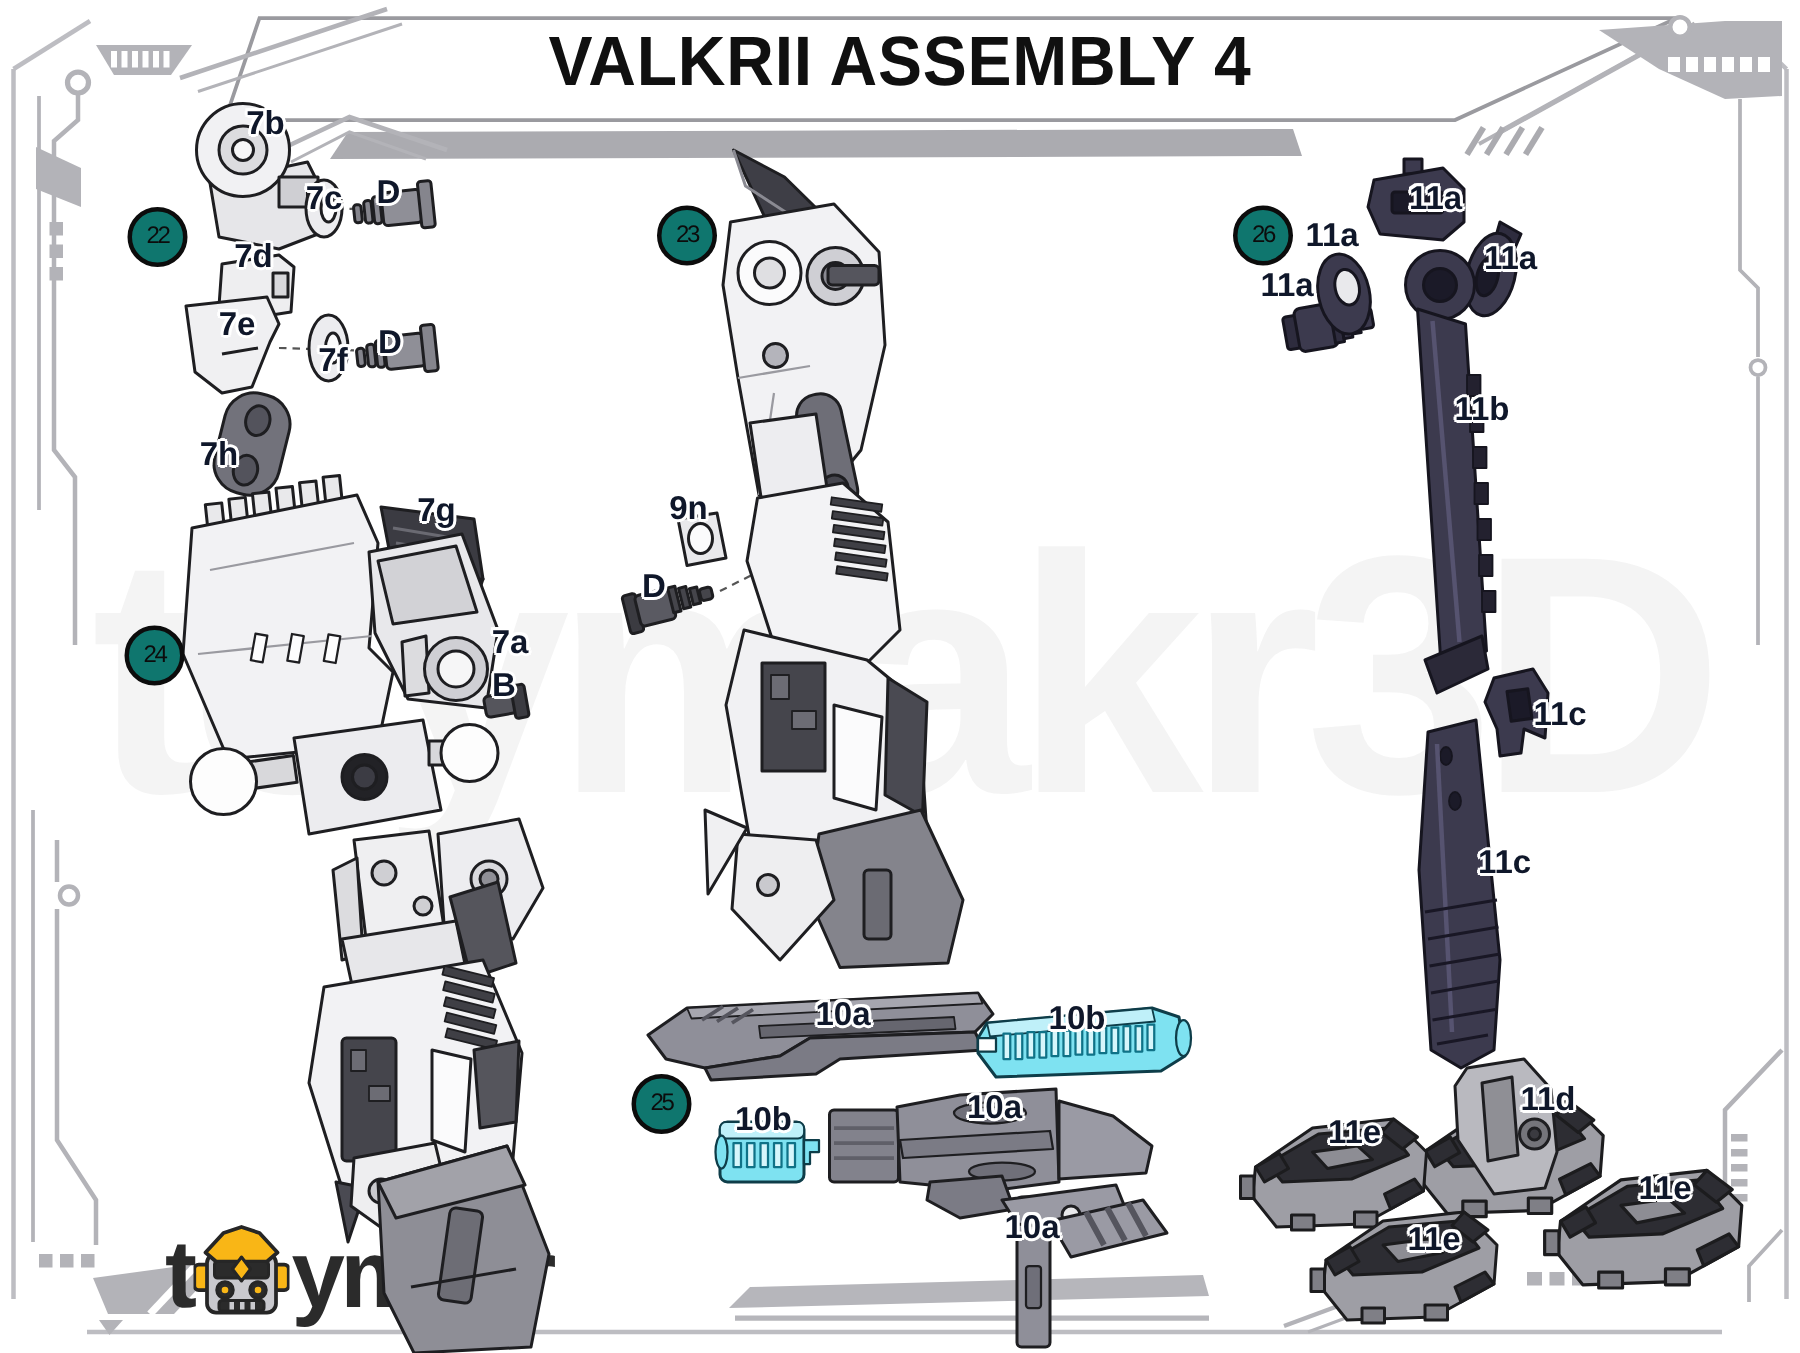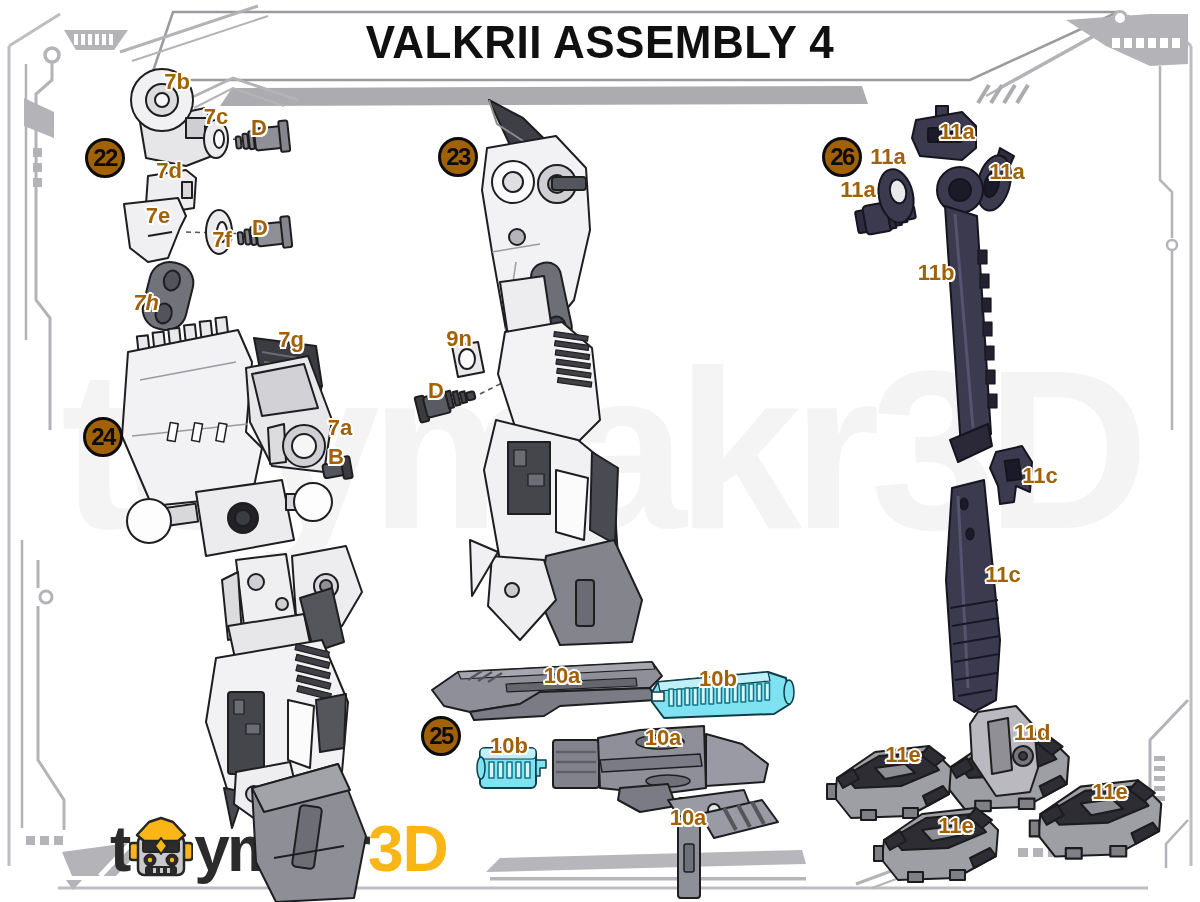--- a/index.html
+++ b/index.html
@@ -10,26 +10,26 @@
         white-space:nowrap;pointer-events:none;}
   .layer{position:absolute;inset:0;width:1200px;height:902px;}
   .title{position:absolute;top:17px;left:0;width:1200px;text-align:center;
         font-weight:bold;font-size:44px;letter-spacing:0.5px;color:#101010;
         transform:scaleY(1.06);}
   .logo{position:absolute;left:110px;top:816px;display:flex;align-items:center;
         font-weight:bold;font-size:64px;letter-spacing:-3px;color:#2b2b2b;line-height:1;}
   .logo .accent{color:#f9b616;letter-spacing:-1px;}
   .logo svg{margin:0 1px 4px 1px;}
   .step-circle{position:absolute;width:40px;height:40px;box-sizing:border-box;
-        border:3.5px solid #0c0c0c;border-radius:50%;background:#a16207;
+        border:3.5px solid #0c0c0c;border-radius:50%;background:#0f766e;
         display:flex;align-items:center;justify-content:center;
-        font-weight:bold;font-size:24px;letter-spacing:-1.5px;color:#0c0c0c;
+        font-weight:normal;font-size:16px;letter-spacing:-1.5px;color:#0c0c0c;
         transform:translate(-50%,-50%);}
   .part-label{position:absolute;transform:translate(-50%,-50%);
-        font-weight:bold;font-size:22px;color:#a16207;white-space:nowrap;
+        font-weight:bold;font-size:22px;color:#0f172a;white-space:nowrap;
         text-shadow:2px 0 0 #fff,-2px 0 0 #fff,0 2px 0 #fff,0 -2px 0 #fff,
                     1.5px 1.5px 0 #fff,-1.5px -1.5px 0 #fff,1.5px -1.5px 0 #fff,-1.5px 1.5px 0 #fff;}
 </style>
 </head>
 <body>
 
 <div class="page">
 
   <div class="watermark">toymakr3D</div>
 
@@ -154,21 +154,20 @@
         <circle cx="43" cy="44" r="2.2" fill="#f9b616" stroke="none"></circle>
         <rect x="17" y="51" width="30" height="7" rx="2" fill="#2b2b2b" stroke-width="2"></rect>
         <g fill="#c9c9ce" stroke="none">
             <rect x="24" y="52" width="3" height="5"></rect>
             <rect x="31" y="52" width="3" height="5"></rect>
             <rect x="38" y="52" width="3" height="5"></rect>
           </g>
       </g>
     </svg>
     <span>ymakr</span>
-    <span class="accent">3D</span>
   </div>
 
   <svg class="layer" viewBox="0 0 1200 902" style="pointer-events:none;">
     <defs>
       <g id="base11e" stroke="#1c1c1e" stroke-width="2" stroke-linejoin="round">
         <path d="M6 36 L44 10 L98 4 L120 26 L118 52 L78 74 L20 76 L4 56 Z" fill="#9e9ea5"></path>
         <path d="M14 34 L48 14 L94 10 L108 28 L70 44 L24 46 Z" fill="#2d2d33"></path>
         <path d="M44 26 L74 22 L84 31 L54 37 Z" fill="#8d8d94"></path>
         <path d="M6 36 L22 27 L28 37 L12 46 Z" fill="#2d2d33"></path>
         <path d="M98 4 L114 16 L104 24 L90 13 Z" fill="#2d2d33"></path>
@@ -490,42 +489,42 @@
     </g>
   </svg>
 
   <div class="layer" style="pointer-events:none;">
       <div class="step-circle" style="left: 105px; top: 158px;">22</div>
       <div class="step-circle" style="left: 458px; top: 157px; text-align: center;">23</div>
       <div class="step-circle" style="left: 103px; top: 437px;">24</div>
       <div class="step-circle" style="left: 441px; top: 736px;">25</div>
       <div class="step-circle" style="left: 842px; top: 157px;">26</div>
       <div class="part-label" style="left: 177px; top: 82px;">7b</div>
-      <div class="part-label" style="left: 216px; top: 117px;">7c</div>
+      <div class="part-label" style="left: 216px; top: 132px;">7c</div>
       <div class="part-label" style="left: 259px; top: 128px;">D</div>
       <div class="part-label" style="left: 169px; top: 171px;">7d</div>
       <div class="part-label" style="left: 133px; top: 216px; margin-left: 25px;">7e</div>
       <div class="part-label" style="left: 222px; top: 202px; margin-top: 38px;">7f</div>
       <div class="part-label" style="left: 260px; top: 228px;">D</div>
-      <div class="part-label" style="left: 146px; top: 303px; font-style: italic;">7h</div>
+      <div class="part-label" style="left: 146px; top: 303px;">7h</div>
       <div class="part-label" style="left: 459px; top: 339px;">9n</div>
       <div class="part-label" style="left: 436px; top: 391px;">D</div>
       <div class="part-label" style="left: 291px; top: 340px;">7g</div>
       <div class="part-label" style="left: 316px; top: 428px; margin-left: 24px;">7a</div>
       <div class="part-label" style="left: 336px; top: 457px;">B</div>
       <div class="part-label" style="left: 562px; top: 676px;">10a</div>
       <div class="part-label" style="left: 718px; top: 679px;">10b</div>
       <div class="part-label" style="left: 509px; top: 746px;">10b</div>
       <div class="part-label" style="left: 663px; top: 738px;">10a</div>
       <div class="part-label" style="left: 688px; top: 818px;">10a</div>
       <div class="part-label" style="left: 957px; top: 132px;">11a</div>
       <div class="part-label" style="left: 888px; top: 157px;">11a</div>
       <div class="part-label" style="left: 1007px; top: 172px;">11a</div>
       <div class="part-label" style="left: 858px; top: 190px;">11a</div>
-      <div class="part-label" style="left: 924px; top: 273px; padding-left: 24px;">11b</div>
+      <div class="part-label" style="left: 976px; top: 273px; padding-left: 24px;">11b</div>
       <div class="part-label" style="left: 1040px; top: 476px;">11c</div>
       <div class="part-label" style="left: 1003px; top: 575px;">11c</div>
       <div class="part-label" style="left: 1032px; top: 733px; text-align: center;">11d</div>
       <div class="part-label" style="left: 903px; top: 755px;">11e</div>
       <div class="part-label" style="left: 1110px; top: 792px;">11e</div>
       <div class="part-label" style="left: 956px; top: 826px;">11e</div>
     </div>
 
 </div>
 

